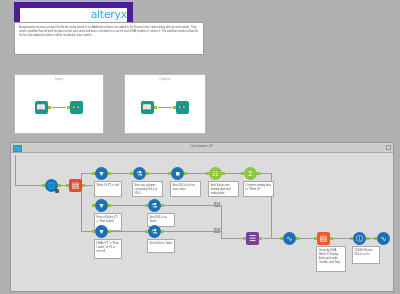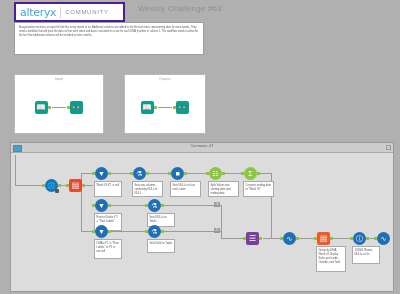--- a/index.html
+++ b/index.html
@@ -6,22 +6,22 @@
   body{
     width:400px;height:294px;overflow:hidden;
     background:#b0b0b0;
     font-family:"Liberation Sans",sans-serif;
     position:relative;
   }
   
   #header{position:absolute;left:0;top:0;width:400px;height:20px;}
   #brand{
     position:absolute;left:14px;top:2px;width:107px;height:16px;
-    background:#ffffff;border:2px solid #4c1d95;
-    display:flex;align-items:center;
+    background:#ffffff;border:6px solid #4c1d95;
+    display:flex;align-items:flex-end;flex-direction:column;
   }
   #logo{
     font-family:"DejaVu Sans",sans-serif;
     font-size:11px;color:#3ba9dd;letter-spacing:-.3px;
     padding-left:4px;font-weight:400;
   }
   #brand-div{width:1px;height:11px;background:#d4d4d4;margin:0 4px;}
   #community{
     font-size:6px;color:#8d8d8d;letter-spacing:.7px;
   }
@@ -127,21 +127,20 @@
 </style>
 </head>
 <body>
 
 <div id="header">
   <div id="brand">
     <span id="logo">alteryx</span>
     <span id="brand-div"></span>
     <span id="community">COMMUNITY</span>
   </div>
-  <div id="page-title">Weekly Challenge #63</div>
 </div>
 
 <div id="desc">
   <p>A organization receives an input file like this every month or so.  Additional columns are added to the file each time, representing data for more weeks.  They need a workflow that will pivot the data so that each week and date is included on a row for each DMA (number in column 1.  The workflow needs to allow for the fact that additional columns will be included on later months.</p>
 </div>
 
 <div class="pane" id="pane-input">
   <div class="pane-title">Input</div>
   <div class="pane-flow">
     <span class="tool">

